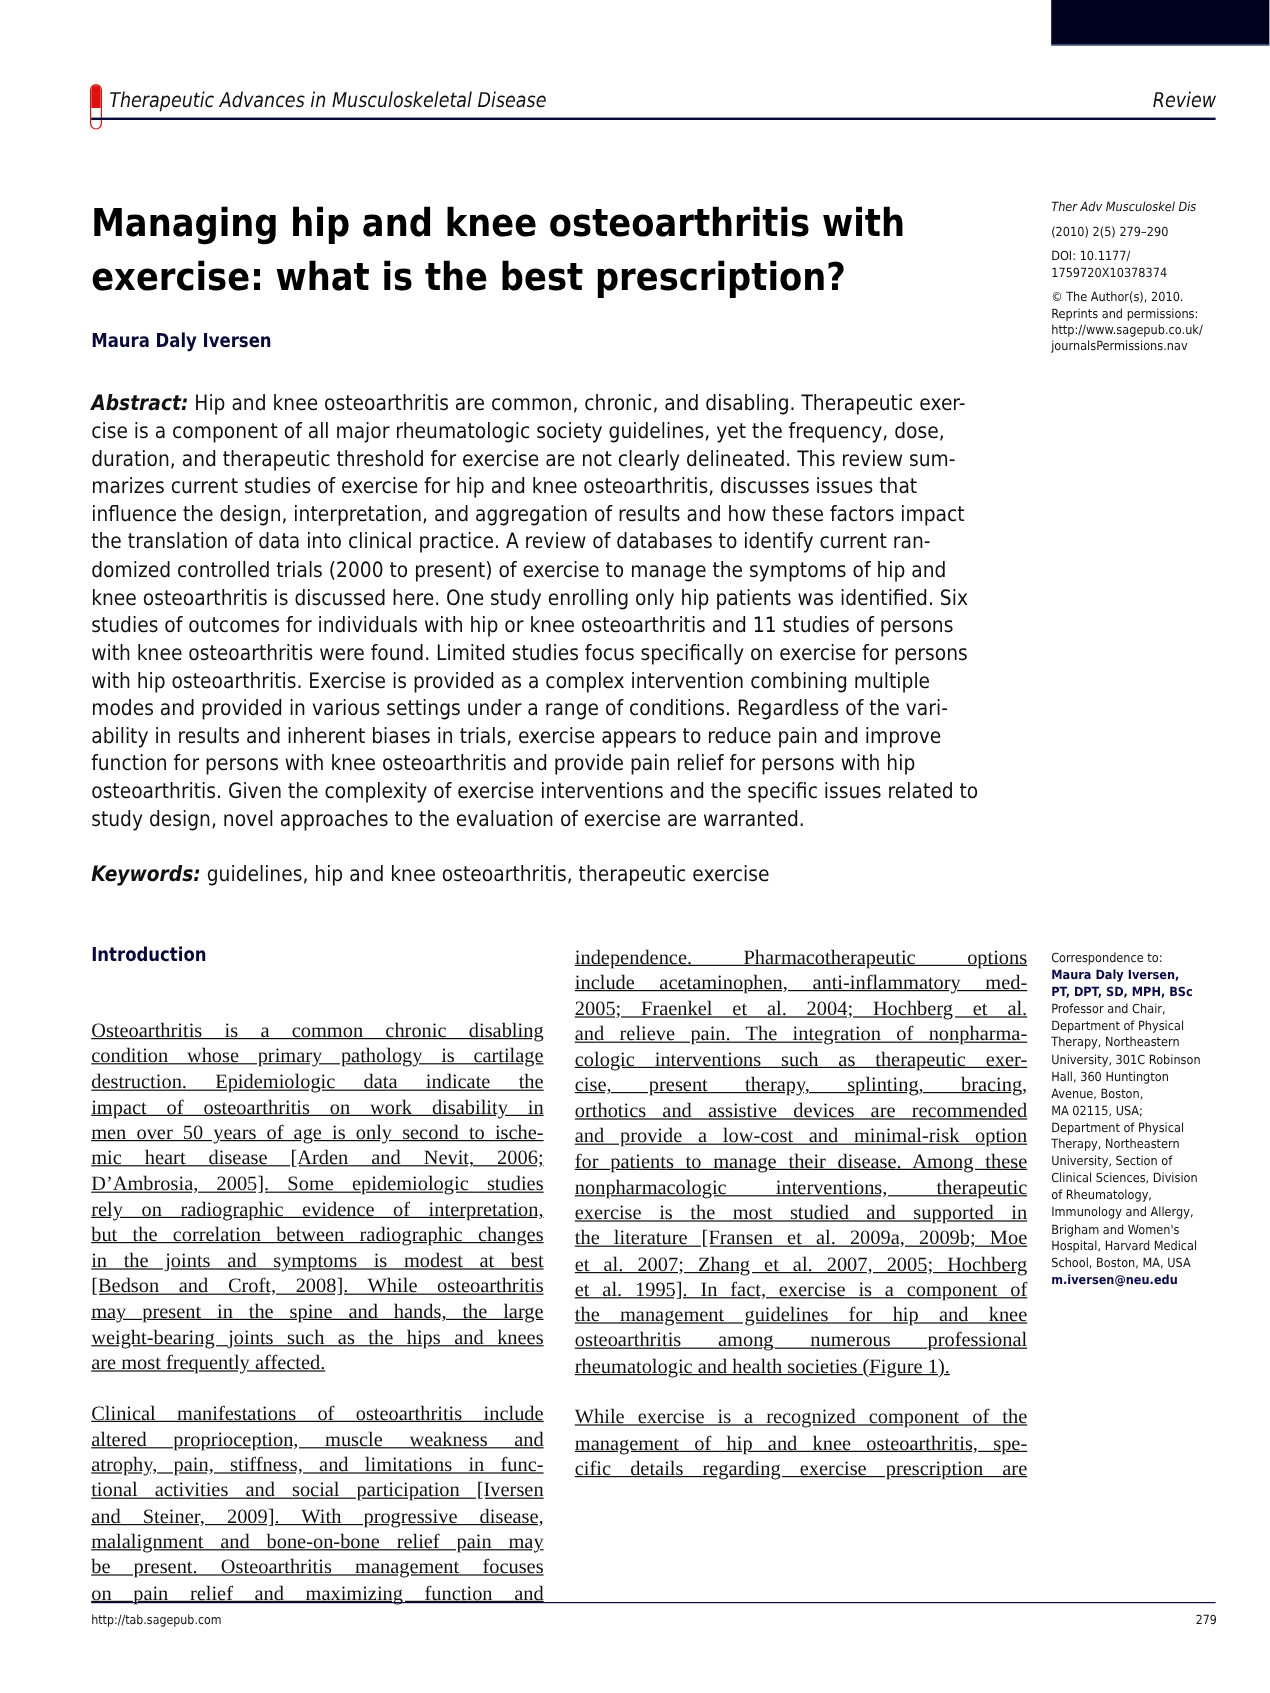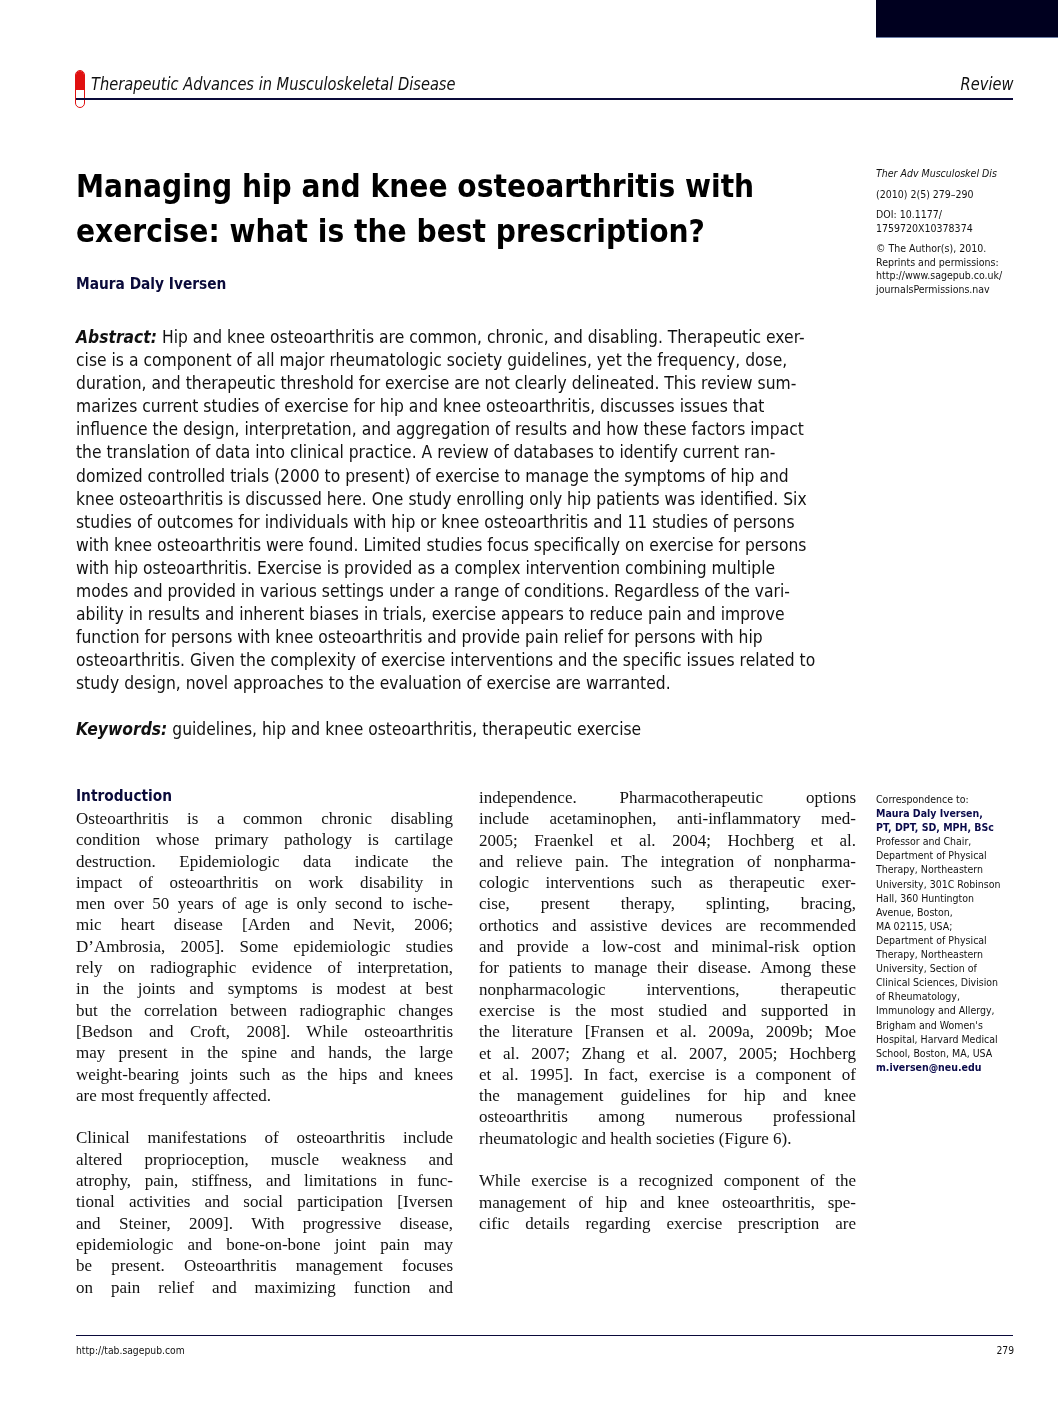--- a/index.html
+++ b/index.html
@@ -23,25 +23,25 @@
 
   .abstract { position: absolute; left: 76px; top: 326px; width: 882px; font-family: "DejaVu Sans", sans-serif; font-size: 17.6px; line-height: 23.1px; transform: scaleX(0.885); transform-origin: left top; color: #111; }
   .abstract .lbl { font-weight: bold; font-style: italic; }
   .abstract .line { white-space: nowrap; display: block; }
 
   .keywords { position: absolute; left: 76px; top: 719px; font-family: "DejaVu Sans", sans-serif; font-size: 17.6px; transform: scaleX(0.885); transform-origin: left top; white-space: nowrap; }
   .keywords .lbl { font-weight: bold; font-style: italic; }
 
   .intro-heading { position: absolute; left: 76px; top: 786px; font-family: "DejaVu Sans", sans-serif; font-weight: bold; font-size: 16px; color: #0a0a3a; transform: scaleX(0.86); transform-origin: left top; }
 
-  .col { position: absolute; width: 377px; font-family: "Liberation Serif", "DejaVu Serif", serif; font-size: 17px; line-height: 21.3px; color: #111; text-align: justify; }
+  .col { position: absolute; width: 377px; font-family: "Liberation Serif", "DejaVu Serif", serif; font-size: 17px; line-height: 21.3px; color: #111; text-align: justify; text-decoration: underline; }
   .col .ln { display: block; text-align: justify; text-align-last: justify; height: 21.3px; }
   .col .ln.last { text-align-last: left; }
   .col .gap { height: 21.3px; }
-  .col-left { left: 76px; top: 808px; }
+  .col-left { left: 76px; top: 848px; }
   .col-right { left: 479px; top: 787px; }
 
   .corr { position: absolute; left: 876px; top: 792px; width: 180px; font-family: "DejaVu Sans", sans-serif; font-size: 10.5px; line-height: 14.1px; color: #111; transform: scaleX(0.9); transform-origin: left top; }
   .corr .name { font-weight: bold; color: #0a0a4a; }
   .corr .email { font-weight: bold; color: #0a0a4a; }
 
   .footer-rule { position: absolute; left: 76px; top: 1335px; width: 937px; height: 0; border-top: 1.5px solid #0a0a3a; }
   .footer-url { position: absolute; left: 76px; top: 1344px; font-family: "DejaVu Sans", sans-serif; font-size: 10.5px; transform: scaleX(0.88); transform-origin: left top; color: #111; }
   .page-num { position: absolute; right: 44px; top: 1344px; font-family: "DejaVu Sans", sans-serif; font-size: 10.5px; transform: scaleX(0.88); transform-origin: right top; color: #111; }
 </style>
@@ -105,33 +105,33 @@
 
 <div class="col col-left">
   <span class="ln">Osteoarthritis is a common chronic disabling</span>
   <span class="ln">condition whose primary pathology is cartilage</span>
   <span class="ln">destruction. Epidemiologic data indicate the</span>
   <span class="ln">impact of osteoarthritis on work disability in</span>
   <span class="ln">men over 50 years of age is only second to ische-</span>
   <span class="ln">mic heart disease [Arden and Nevit, 2006;</span>
   <span class="ln">D’Ambrosia, 2005]. Some epidemiologic studies</span>
   <span class="ln">rely on radiographic evidence of interpretation,</span>
+  <span class="ln">but the correlation between radiographic changes</span>
   <span class="ln">in the joints and symptoms is modest at best</span>
-  <span class="ln">but the correlation between radiographic changes</span>
   <span class="ln">[Bedson and Croft, 2008]. While osteoarthritis</span>
   <span class="ln">may present in the spine and hands, the large</span>
   <span class="ln">weight-bearing joints such as the hips and knees</span>
   <span class="ln last">are most frequently affected.</span>
   <span class="ln gap"></span>
   <span class="ln">Clinical manifestations of osteoarthritis include</span>
   <span class="ln">altered proprioception, muscle weakness and</span>
   <span class="ln">atrophy, pain, stiffness, and limitations in func-</span>
   <span class="ln">tional activities and social participation [Iversen</span>
   <span class="ln">and Steiner, 2009]. With progressive disease,</span>
-  <span class="ln">epidemiologic and bone-on-bone joint pain may</span>
+  <span class="ln">malalignment and bone-on-bone relief pain may</span>
   <span class="ln">be present. Osteoarthritis management focuses</span>
   <span class="ln">on pain relief and maximizing function and</span>
 </div>
 
 <div class="col col-right">
   <span class="ln">independence. Pharmacotherapeutic options</span>
   <span class="ln">include acetaminophen, anti-inflammatory med-</span>
   <span class="ln">2005; Fraenkel et al. 2004; Hochberg et al.</span>
   <span class="ln">and relieve pain. The integration of nonpharma-</span>
   <span class="ln">cologic interventions such as therapeutic exer-</span>
@@ -139,21 +139,21 @@
   <span class="ln">orthotics and assistive devices are recommended</span>
   <span class="ln">and provide a low-cost and minimal-risk option</span>
   <span class="ln">for patients to manage their disease. Among these</span>
   <span class="ln">nonpharmacologic interventions, therapeutic</span>
   <span class="ln">exercise is the most studied and supported in</span>
   <span class="ln">the literature [Fransen et al. 2009a, 2009b; Moe</span>
   <span class="ln">et al. 2007; Zhang et al. 2007, 2005; Hochberg</span>
   <span class="ln">et al. 1995]. In fact, exercise is a component of</span>
   <span class="ln">the management guidelines for hip and knee</span>
   <span class="ln">osteoarthritis among numerous professional</span>
-  <span class="ln last">rheumatologic and health societies (Figure 6).</span>
+  <span class="ln last">rheumatologic and health societies (Figure 1).</span>
   <span class="ln gap"></span>
   <span class="ln">While exercise is a recognized component of the</span>
   <span class="ln">management of hip and knee osteoarthritis, spe-</span>
   <span class="ln">cific details regarding exercise prescription are</span>
 </div>
 
 <div class="corr">
   <div>Correspondence to:</div>
   <div class="name">Maura Daly Iversen,</div>
   <div class="name">PT, DPT, SD, MPH, BSc</div>

